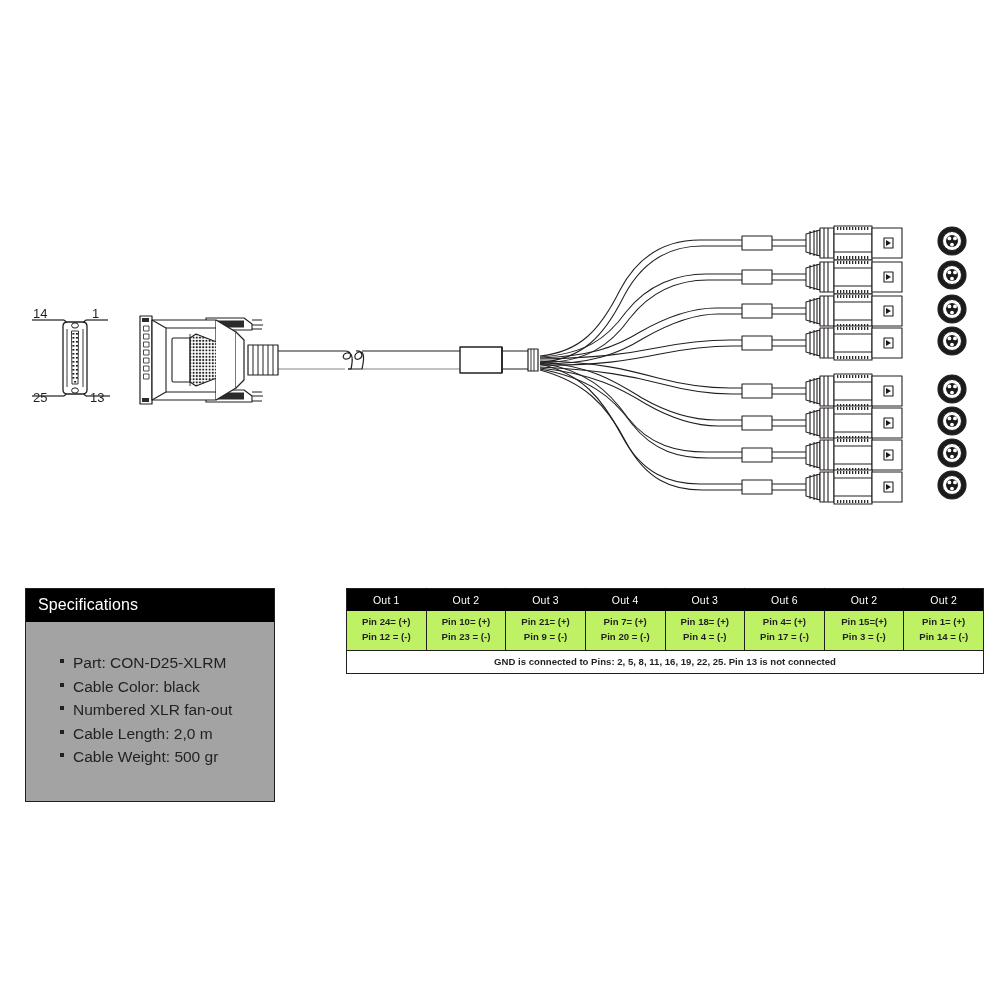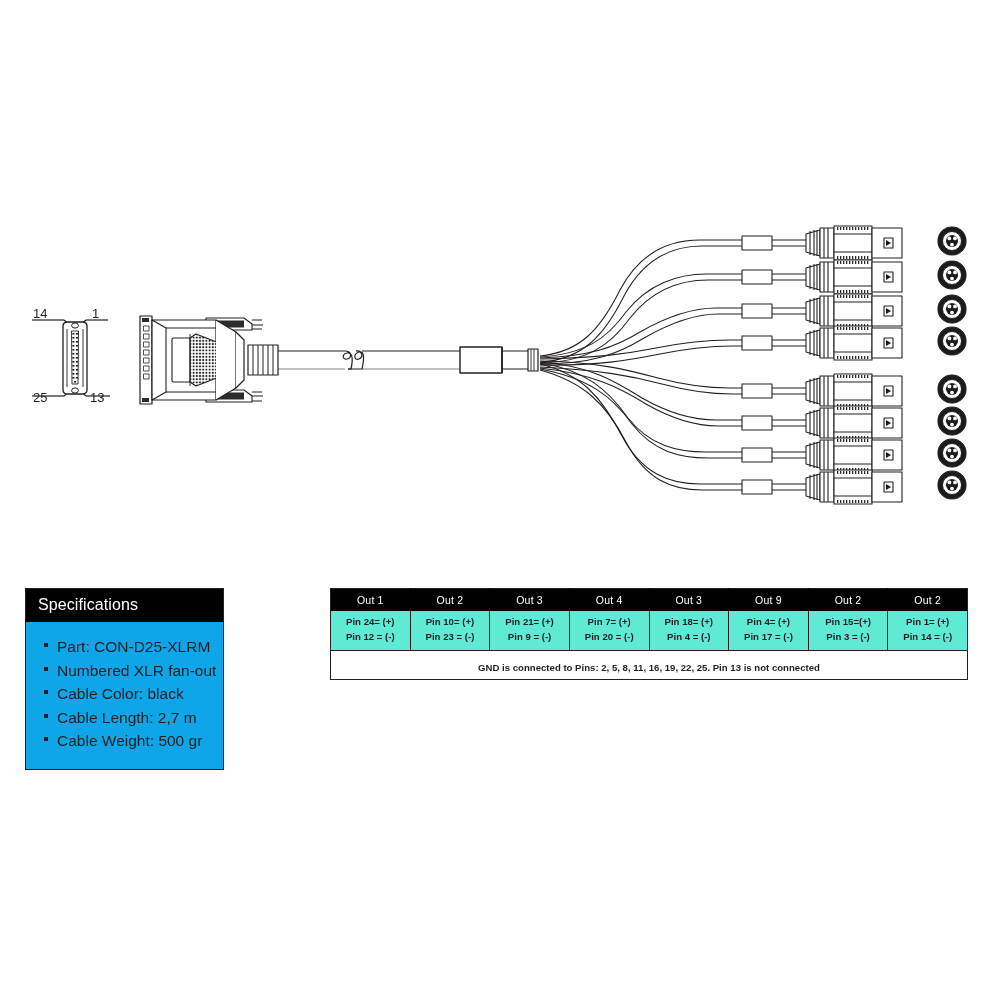--- a/index.html
+++ b/index.html
@@ -7,76 +7,76 @@
   body{
     width:1000px;height:1000px;position:relative;overflow:hidden;
     font-family:"Liberation Sans","DejaVu Sans",sans-serif;
     color:#000;
   }
   .stage{position:absolute;inset:0;}
   svg{display:block;}
 
   
   #spec-panel{
-    position:absolute;left:25px;top:588px;width:199px;
-    border:1.5px solid #231f20;background:#0ea5e9;
+    position:absolute;left:25px;top:588px;width:250px;
+    border:1.5px solid #231f20;background:#a3a3a3;
     box-sizing:border-box;
   }
   #spec-header{
     background:#000;color:#fff;
     font-size:16px;line-height:1;
     padding:8px 0 9px 12px;
     letter-spacing:.1px;
     font-weight:400;
   }
   #spec-list{
-    list-style:none;margin:0;padding:13px 0 16px 16px;
+    list-style:none;margin:16px;padding:13px 0 16px 16px;
   }
   #spec-list li{
     font-size:15.5px;line-height:1.52;
     color:#231f20;
     position:relative;padding-left:15px;
     white-space:nowrap;
   }
   #spec-list li::before{
     content:"";position:absolute;left:2px;top:8px;
     width:4px;height:4px;background:#231f20;
   }
 
   
   #pin-table{
-    position:absolute;left:330px;top:588px;width:638px;
+    position:absolute;left:346px;top:588px;width:638px;
     border-collapse:collapse;
     border:1.2px solid #231f20;
     box-sizing:border-box;
     table-layout:fixed;
   }
   #pin-table th{
     background:#000;color:#fff;
     font-size:10.5px;font-weight:400;
     padding:5px 0 5px;
     text-align:center;
     border-right:1px solid #000;
     letter-spacing:.2px;
   }
   #pin-table th:last-child{border-right:none;}
   #pin-table td.pincell{
     border:1px solid #231f20;
     border-top:none;
     text-align:center;
     padding:4px 0 5px;
-    background:#5eead4;
+    background:#bef264;
   }
   #pin-table td.pincell div{
     font-size:9.6px;font-weight:bold;color:#231f20;
     line-height:1.55;white-space:nowrap;
   }
   #pin-table td.gnd{
     border:1px solid #231f20;border-top:1px solid #231f20;
-    text-align:center;padding:11px 0 6px;
+    text-align:center;padding:5px 0 6px;
     font-size:9.6px;font-weight:bold;color:#231f20;
     background:#fff;
   }
 </style>
 </head>
 <body>
 
 <div class="stage">
 
   <svg width="1000" height="560" viewBox="0 0 1000 560" style="position:absolute;left:0;top:0;">
@@ -478,36 +478,36 @@
       <text x="92" y="318">1</text>
       <text x="33" y="402">25</text>
       <text x="90" y="402">13</text>
     </g>
   </svg>
 
   <div id="spec-panel">
     <div id="spec-header">Specifications</div>
     <ul id="spec-list">
       <li>Part: CON-D25-XLRM</li>
+      <li>Cable Color: black</li>
       <li>Numbered XLR fan-out</li>
-      <li>Cable Color: black</li>
-      <li>Cable Length: 2,7 m</li>
+      <li>Cable Length: 2,0 m</li>
       <li>Cable Weight: 500 gr</li>
     </ul>
   </div>
 
   <table id="pin-table">
     <thead>
       <tr>
         <th>Out 1</th>
         <th>Out 2</th>
         <th>Out 3</th>
         <th>Out 4</th>
         <th>Out 3</th>
-        <th>Out 9</th>
+        <th>Out 6</th>
         <th>Out 2</th>
         <th>Out 2</th>
       </tr>
     </thead>
     <tbody>
       <tr>
         <td class="pincell">
           <div>Pin 24= (+)</div>
           <div>Pin 12 = (-)</div>
         </td>

